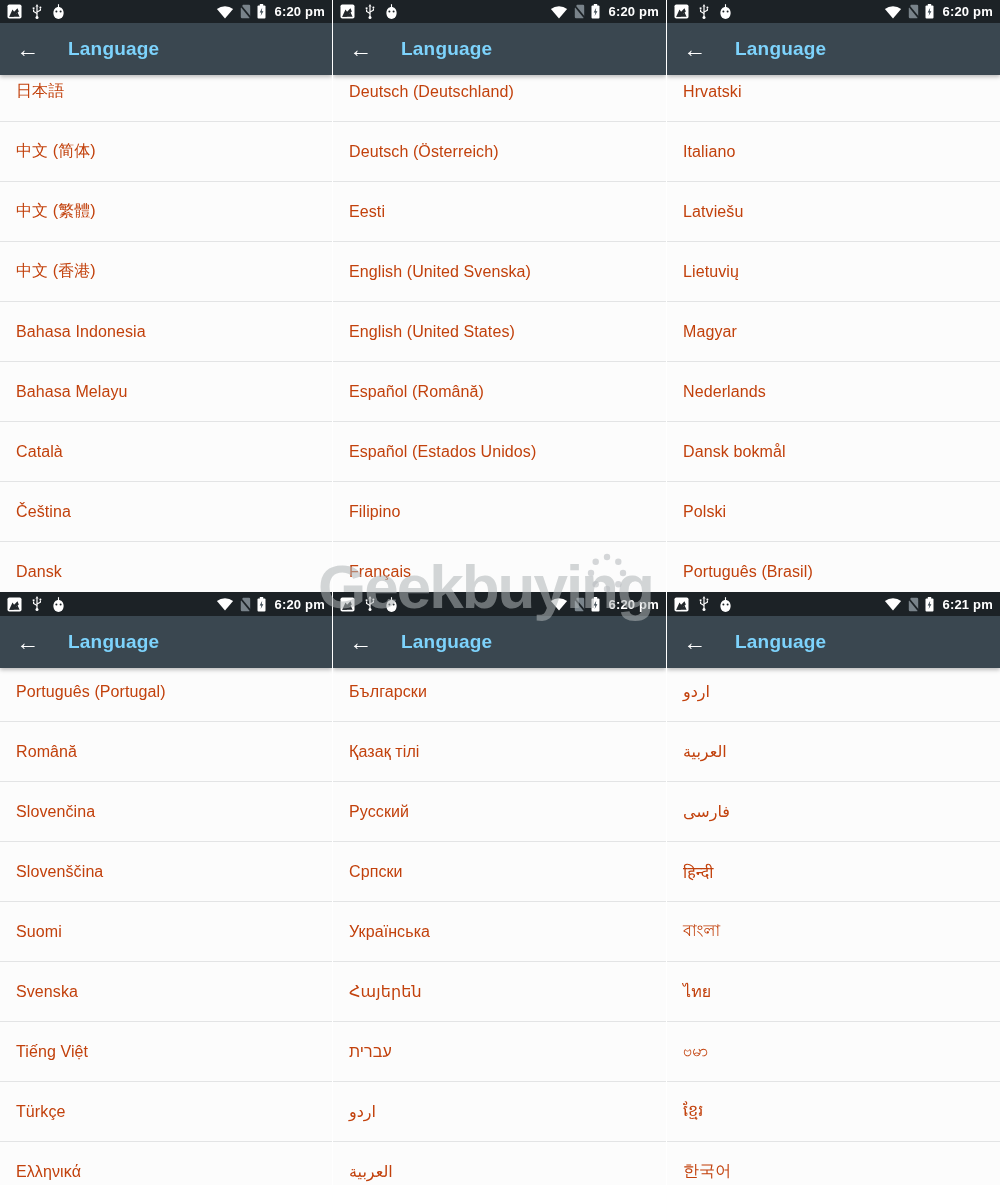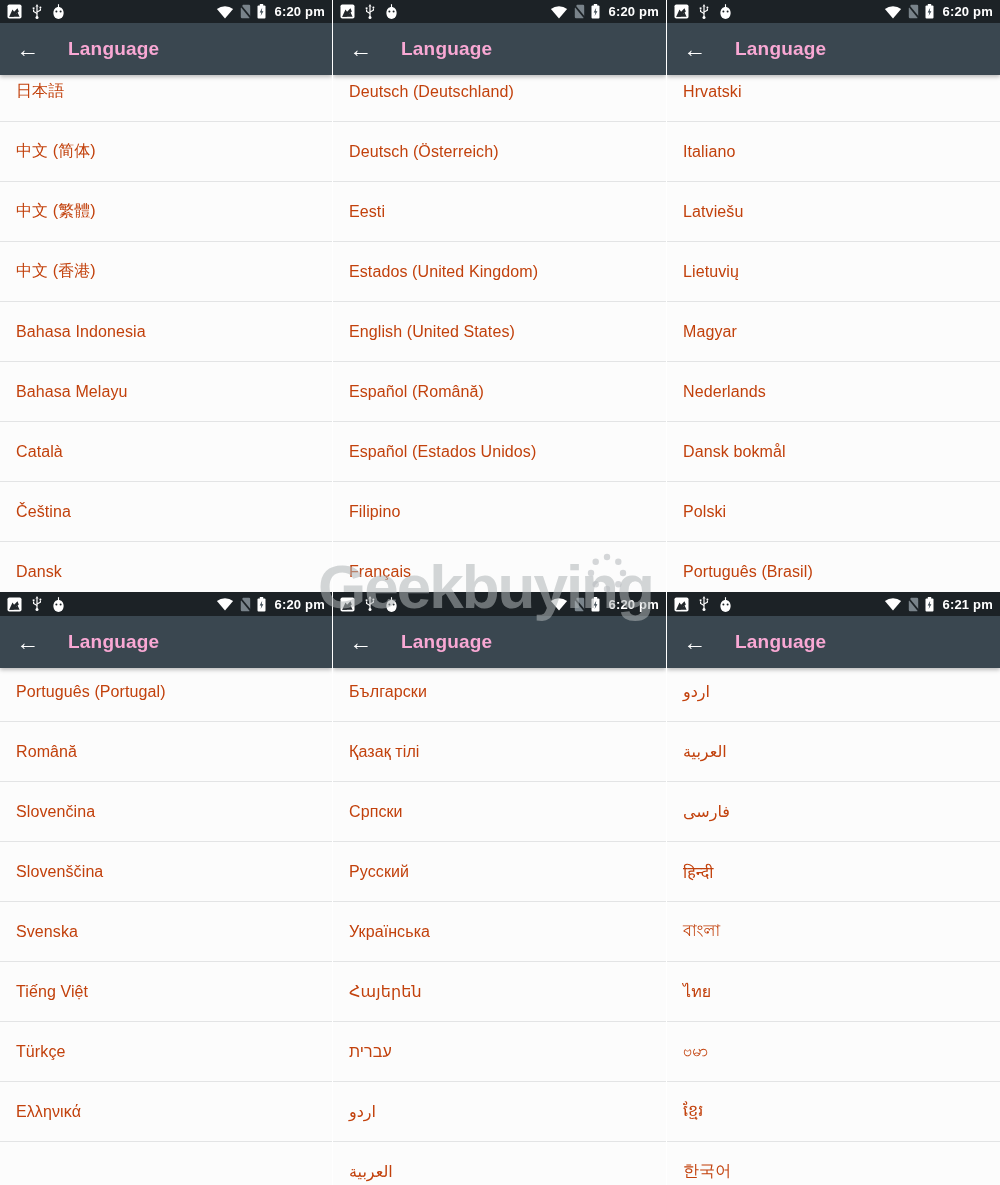--- a/index.html
+++ b/index.html
@@ -12,21 +12,21 @@
   .statusbar{background:#1c2226;display:flex;align-items:center;padding:0 7px;box-sizing:border-box;position:relative;z-index:3;}
   .screen-top .statusbar{height:23px;}
   .screen-bottom .statusbar{height:24px;}
   .sb-left{display:flex;align-items:center;gap:9px;}
   .sb-right{margin-left:auto;display:flex;align-items:center;gap:5px;}
   .sbicon{display:inline-flex;align-items:center;line-height:0;}
   .sb-time{color:#fff;font-size:13px;font-weight:700;margin-left:3px;letter-spacing:0.2px;white-space:nowrap;}
 
   .appbar{height:52px;background:#3a4750;display:flex;align-items:center;padding:0 16px;position:relative;z-index:2;box-shadow:0 2px 4px rgba(0,0,0,0.25);}
   .back{color:#fff;font-size:23px;line-height:1;width:24px;font-weight:700;cursor:pointer;}
-  .title{color:#f9a8d4;font-size:19px;font-weight:700;margin:0 0 0 28px;letter-spacing:0.2px;}
+  .title{color:#7dd3fc;font-size:19px;font-weight:700;margin:0 0 0 28px;letter-spacing:0.2px;}
 
   .list{position:relative;z-index:1;}
   .screen-top .list{margin-top:-13px;}
   .screen-bottom .list{margin-top:-6px;}
   .row{height:60px;display:flex;align-items:center;padding:0 16px;border-bottom:1px solid #e3e4e5;box-sizing:border-box;background:#fcfcfc;cursor:pointer;}
   .row span{font-size:16px;color:#c2410c;letter-spacing:0.1px;}
 
   .watermark{position:absolute;left:318px;top:556px;z-index:5;pointer-events:none;
     font-size:62px;font-weight:700;letter-spacing:-2px;
     color:rgba(175,180,183,0.55);white-space:nowrap;line-height:1;}
@@ -189,21 +189,21 @@
           <div class="row">
             <span>Deutsch (Deutschland)</span>
           </div>
           <div class="row">
             <span>Deutsch (Österreich)</span>
           </div>
           <div class="row">
             <span>Eesti</span>
           </div>
           <div class="row">
-            <span>Estados (United Kingdom)</span>
+            <span>English (United Svenska)</span>
           </div>
           <div class="row">
             <span>English (United States)</span>
           </div>
           <div class="row">
             <span>Español (Română)</span>
           </div>
           <div class="row">
             <span>Español (Estados Unidos)</span>
           </div>
@@ -370,20 +370,23 @@
           <div class="row">
             <span>Română</span>
           </div>
           <div class="row">
             <span>Slovenčina</span>
           </div>
           <div class="row">
             <span>Slovenščina</span>
           </div>
           <div class="row">
+            <span>Suomi</span>
+          </div>
+          <div class="row">
             <span>Svenska</span>
           </div>
           <div class="row">
             <span>Tiếng Việt</span>
           </div>
           <div class="row">
             <span>Türkçe</span>
           </div>
           <div class="row">
             <span>Ελληνικά</span>
@@ -450,24 +453,24 @@
       <h1 class="title">Language</h1>
     </div>
     <div class="list">
           <div class="row">
             <span>Български</span>
           </div>
           <div class="row">
             <span>Қазақ тілі</span>
           </div>
           <div class="row">
+            <span>Русский</span>
+          </div>
+          <div class="row">
             <span>Српски</span>
-          </div>
-          <div class="row">
-            <span>Русский</span>
           </div>
           <div class="row">
             <span>Українська</span>
           </div>
           <div class="row">
             <span>Հայերեն</span>
           </div>
           <div class="row">
             <span>עברית</span>
           </div>

